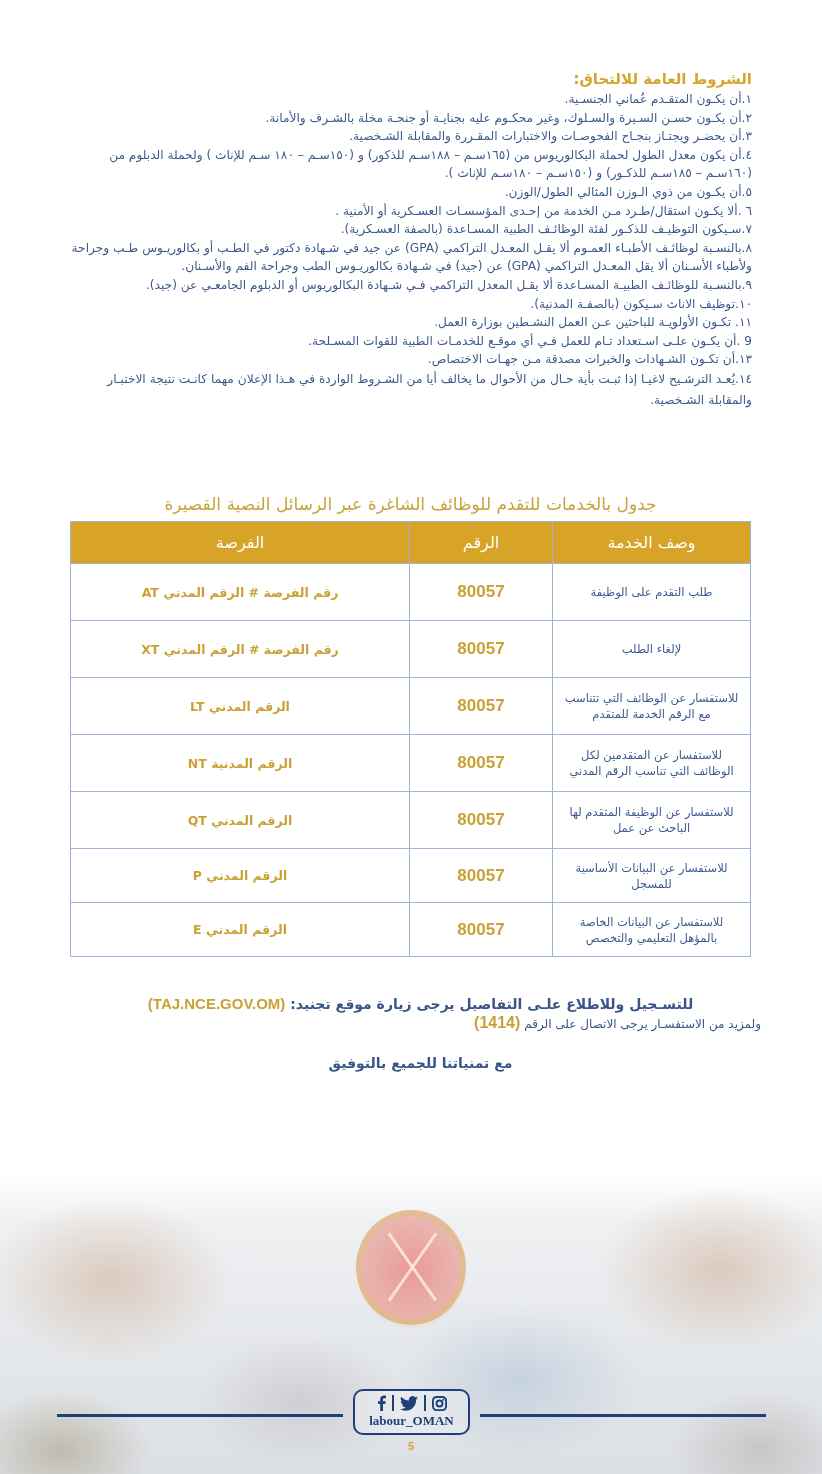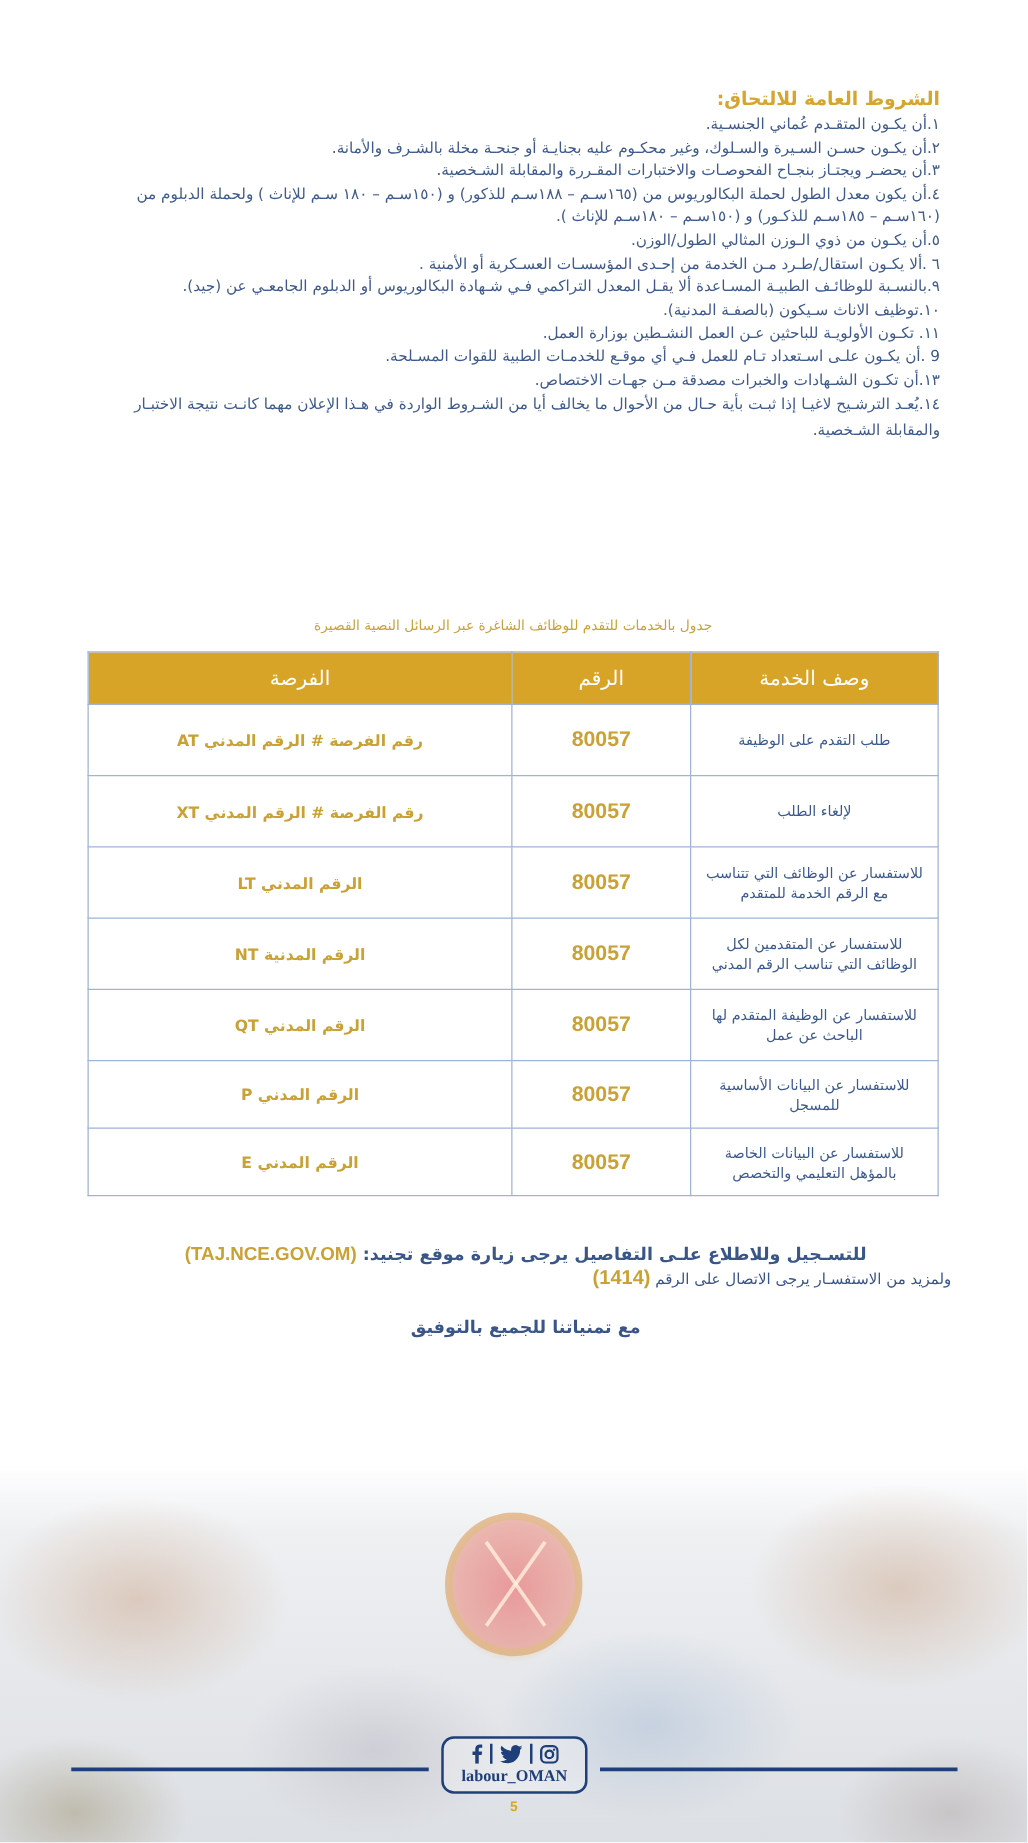--- a/index.html
+++ b/index.html
@@ -6,21 +6,21 @@
   html, body { width: 822px; height: 1474px; background: #ffffff; overflow: hidden; }
   body { position: relative; font-family: "DejaVu Sans", sans-serif; color: #3a5588; }
 
   .conditions { position: absolute; top: 68px; left: 70px; right: 70px; direction: rtl; text-align: right; }
   .conditions h2 { color: #d6a52e; font-size: 15px; font-weight: bold; line-height: 22px; }
   .conditions ol { list-style: none; }
   .conditions li { font-size: 12.2px; line-height: 18.6px; color: #3f5a8c; }
   .conditions li.wide { line-height: 21px; }
 
   .table-title { position: absolute; top: 494px; left: 70px; width: 681px; text-align: center; direction: rtl;
-    color: #c9a23a; font-size: 11px; font-weight: normal; }
+    color: #c9a23a; font-size: 17px; font-weight: normal; }
 
   table.services { position: absolute; top: 521px; left: 70px; width: 681px; border-collapse: collapse; direction: rtl; }
   table.services th { background: #d8a428; color: #ffffff; font-weight: normal; font-size: 16px; height: 42px;
     border: 1px solid #9fb3d6; }
   table.services td { border: 1px solid #9fb3d6; height: 57px; text-align: center; vertical-align: middle; }
   table.services td.desc { width: 198px; font-size: 11.5px; line-height: 16px; color: #3d5a8f; padding: 2px 8px; margin-left: 42px; }
   table.services td.num { width: 143px; font-size: 17px; font-weight: bold; color: #c9a135; font-family: "Liberation Sans", sans-serif; }
   table.services td.svc { font-size: 12.5px; font-weight: bold; color: #c9a135; }
   table.services tr.tall td { height: 57px; }
   table.services tr.short td { height: 54px; }
@@ -66,20 +66,22 @@
 
 <div class="conditions">
   <h2>الشروط العامة للالتحاق:</h2>
   <ol>
     <li>١.أن يكـون المتقـدم عُماني الجنسـية.</li>
     <li>٢.أن يكـون حسـن السـيرة والسـلوك، وغير محكـوم عليه بجنايـة أو جنحـة مخلة بالشـرف والأمانة.</li>
     <li>٣.أن يحضـر ويجتـاز بنجـاح الفحوصـات والاختبارات المقـررة والمقابلة الشـخصية.</li>
     <li>٤.أن يكون معدل الطول لحملة البكالوريوس من (١٦٥سـم – ١٨٨سـم للذكور) و (١٥٠سـم – ١٨٠ سـم للإناث ) ولحملة الدبلوم من (١٦٠سـم – ١٨٥سـم للذكـور) و (١٥٠سـم – ١٨٠سـم للإناث ).</li>
     <li>٥.أن يكـون من ذوي الـوزن المثالي الطول/الوزن.</li>
     <li>٦ .ألا يكـون استقال/طـرد مـن الخدمة من إحـدى المؤسسـات العسـكرية أو الأمنية .</li>
+    <li>٧.سـيكون التوظيـف للذكـور لفئة الوظائـف الطبية المسـاعدة (بالصفة العسـكرية).</li>
+    <li>٨.بالنسـبة لوظائـف الأطبـاء العمـوم ألا يقـل المعـدل التراكمي (GPA) عن جيد في شـهادة دكتور في الطـب أو بكالوريـوس طـب وجراحة ولأطباء الأسـنان ألا يقل المعـدل التراكمي (GPA) عن (جيد) في شـهادة بكالوريـوس الطب وجراحة الفم والأسـنان.</li>
     <li>٩.بالنسـبة للوظائـف الطبيـة المسـاعدة ألا يقـل المعدل التراكمي فـي شـهادة البكالوريوس أو الدبلوم الجامعـي عن (جيد).</li>
     <li>١٠.توظيف الاناث سـيكون (بالصفـة المدنية).</li>
     <li>١١. تكـون الأولويـة للباحثين عـن العمل النشـطين بوزارة العمل.</li>
     <li>9 .أن يكـون علـى اسـتعداد تـام للعمل فـي أي موقـع للخدمـات الطبية للقوات المسـلحة.</li>
     <li>١٣.أن تكـون الشـهادات والخبرات مصدقة مـن جهـات الاختصاص.</li>
     <li class="wide">١٤.يُعـد الترشـيح لاغيـا إذا ثبـت بأية حـال من الأحوال ما يخالف أيا من الشـروط الواردة في هـذا الإعلان مهما كانـت نتيجة الاختبـار والمقابلة الشـخصية.</li>
   </ol>
 </div>
 
 <div class="table-title">جدول بالخدمات للتقدم للوظائف الشاغرة عبر الرسائل النصية القصيرة</div>

